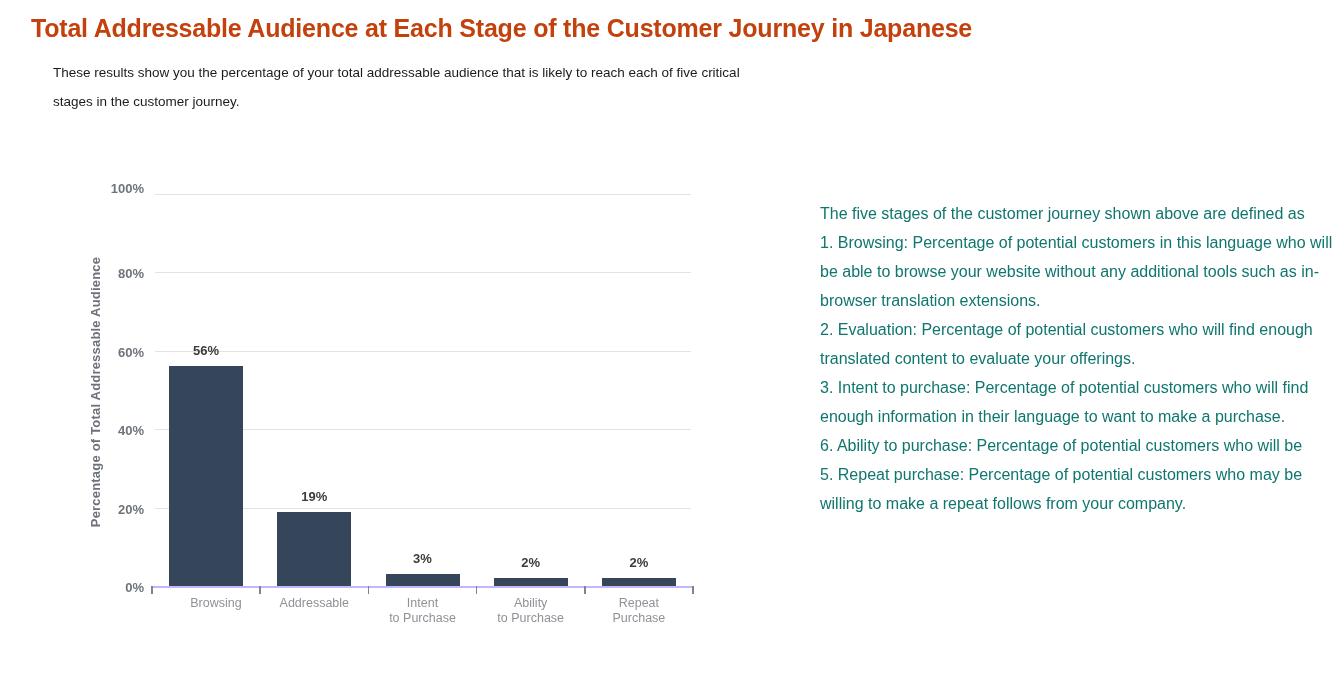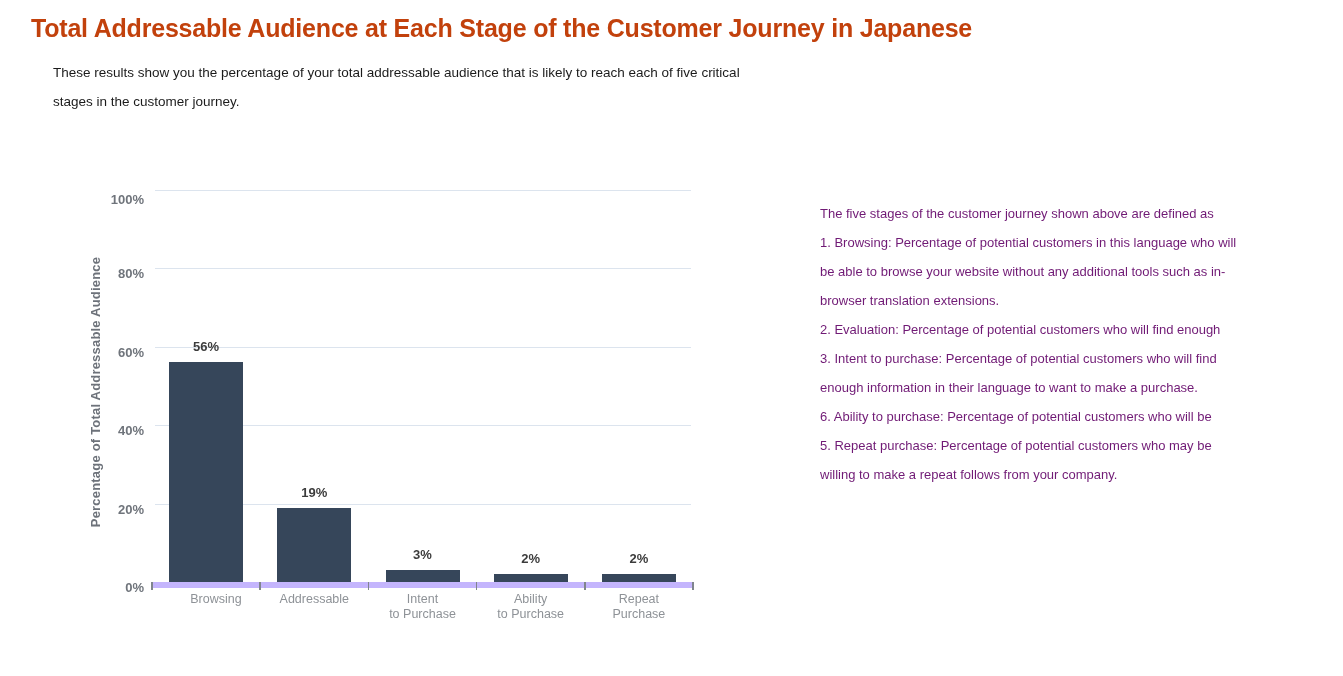--- a/index.html
+++ b/index.html
@@ -27,42 +27,42 @@
     font-size: 13px; font-weight: 700; color: #6d727a; white-space: nowrap;
     letter-spacing: 0.2px;
   }
   .ytick {
     position: absolute; left: 58px; width: 86px; text-align: right;
     font-size: 13px; font-weight: 600; color: #6f747b; line-height: 16px;
     white-space: nowrap;
   }
   .plot {
     position: absolute; left: 152px; top: 196px; width: 541px; height: 392px;
-    border-bottom: 6px solid #c4b5fd;
+    border-bottom: 2px solid #c4b5fd;
   }
   .gridline {
     position: absolute; left: 3px; width: 536px; height: 1px; background: #dce4ee;
   }
   .bar { position: absolute; bottom: 0; width: 74px; }
   .bar-value {
     position: absolute; width: 74px; text-align: center;
     font-size: 13px; font-weight: 700; color: #3c3c3c; white-space: nowrap;
   }
   .xtick {
     position: absolute; top: 100%; width: 1.6px; height: 8px; background: #80858d;
   }
   .xcat {
     position: absolute; top: calc(100% + 10px); width: 108px; text-align: center;
     font-size: 12.5px; line-height: 15px; color: #8e9297;
   }
 
   
   .definitions {
     position: absolute; left: 820px; top: 199px;
-    font-size: 13px; line-height: 29px; color: #701a75;
+    font-size: 16px; line-height: 29px; color: #0f766e;
   }
   .definitions div { white-space: nowrap; }
 </style>
 </head>
 <body>
 
 <h1 class="page-title">Total Addressable Audience at Each Stage of the Customer Journey in Japanese</h1>
 
 <div class="subtitle" id="subtitle">
     <div>These results show you the percentage of your total addressable audience that is likely to reach each of five critical</div>
@@ -70,21 +70,21 @@
   </div>
 
 <div class="chart">
   <div class="y-axis-title">Percentage of Total Addressable Audience</div>
   <div id="yticks">
       <div class="ytick" style="top: 580px;">0%</div>
       <div class="ytick" style="top: 502px;">20%</div>
       <div class="ytick" style="top: 423px;">40%</div>
       <div class="ytick" style="top: 345px;">60%</div>
       <div class="ytick" style="top: 266px;">80%</div>
-      <div class="ytick" style="top: 192px;">100%</div>
+      <div class="ytick" style="top: 181px;">100%</div>
     </div>
   <div class="plot" id="plot">
       <div class="gridline" style="bottom: 77px; background: rgb(220, 228, 238);"></div>
       <div class="gridline" style="bottom: 156px; background: rgb(220, 228, 238);"></div>
       <div class="gridline" style="bottom: 234px; background: rgb(220, 228, 238);"></div>
       <div class="gridline" style="bottom: 313px; background: rgb(220, 228, 238);"></div>
       <div class="gridline" style="bottom: 391px; background: rgb(220, 228, 238);"></div>
       <div class="xtick" style="left: -0.8px; background: rgb(128, 133, 141);"></div>
       <div class="xtick" style="left: 107.4px; background: rgb(128, 133, 141);"></div>
       <div class="xtick" style="left: 215.6px; background: rgb(128, 133, 141);"></div>
@@ -121,18 +121,19 @@
       </div>
     </div>
 </div>
 
 <div class="definitions" id="definitions">
     <div>The five stages of the customer journey shown above are defined as</div>
     <div>1. Browsing: Percentage of potential customers in this language who will</div>
     <div>be able to browse your website without any additional tools such as in-</div>
     <div>browser translation extensions.</div>
     <div>2. Evaluation: Percentage of potential customers who will find enough</div>
+    <div>translated content to evaluate your offerings.</div>
     <div>3. Intent to purchase: Percentage of potential customers who will find</div>
     <div>enough information in their language to want to make a purchase.</div>
     <div>6. Ability to purchase: Percentage of potential customers who will be</div>
     <div>5. Repeat purchase: Percentage of potential customers who may be</div>
     <div>willing to make a repeat follows from your company.</div>
   </div>
 
 </body></html>

